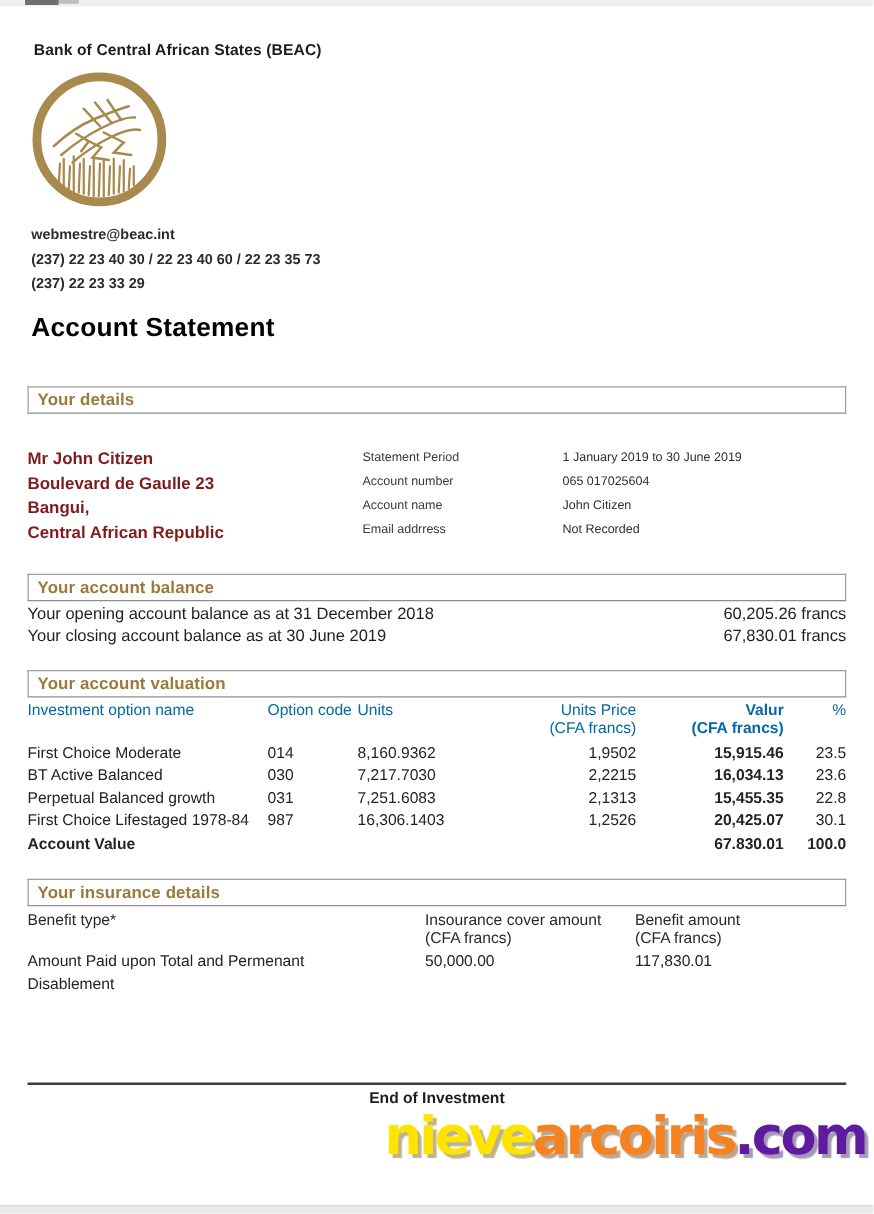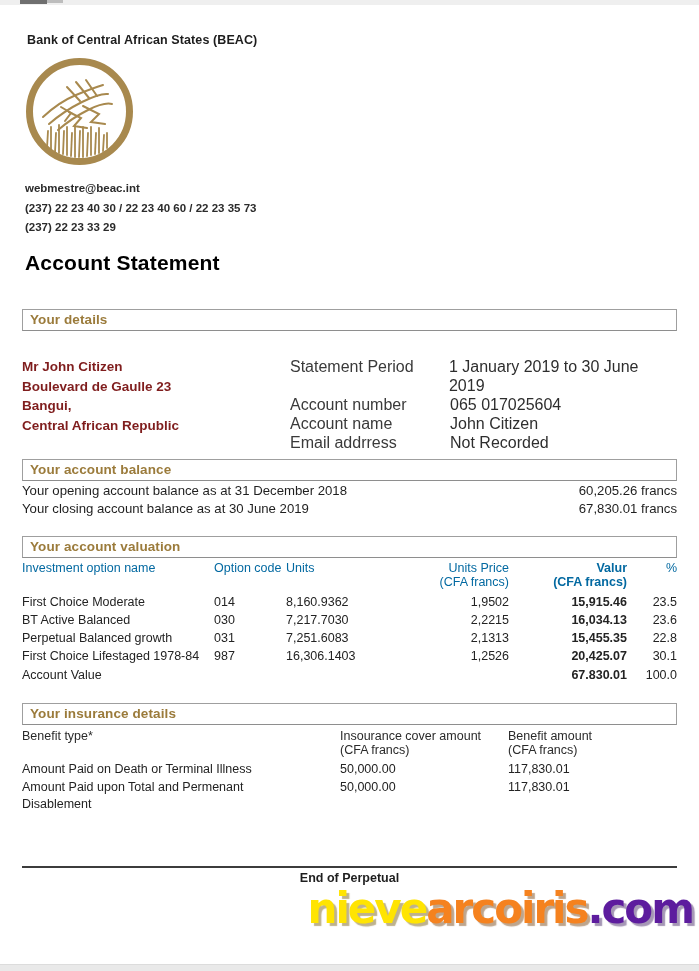--- a/index.html
+++ b/index.html
@@ -23,21 +23,21 @@
   .sec-details{top:309px;}
   .sec-balance{top:459px;}
   .sec-valuation{top:536px;}
   .sec-insurance{top:703px;}
   .heading-box{box-sizing:border-box;border:1px solid #9f9f9f;border-bottom-color:#8e8e8e;height:22px;padding:2px 7px 0 7px;
     font-size:13.5px;font-weight:700;color:#9b7b3b;letter-spacing:.1px;background:#fff;}
 
   
   .details-content{display:flex;margin-top:26px;}
   .customer{width:268px;font-size:13.5px;font-weight:700;color:#7f1d1d;line-height:19.5px;}
-  .fields{flex:1;font-size:16px;color:#333;}
+  .fields{flex:1;font-size:10px;color:#333;}
   .field-row{display:flex;line-height:19px;}
   .field-label{width:160px;color:#3a3a3a;}
   .field-value{color:#2e2e2e;}
 
   
   .balance-rows{margin-top:1px;font-size:13.2px;color:#1f1f1f;}
   .balance-row{display:flex;justify-content:space-between;line-height:17.5px;}
 
   
   table{border-collapse:collapse;width:655px;table-layout:fixed;}
@@ -47,21 +47,21 @@
   .val-table thead td{padding-bottom:4px;}
   .val-table tbody td{line-height:18px;}
   .c-name{width:192px;}
   .c-code{width:72px;}
   .c-units{width:105px;}
   .c-price{width:118px;text-align:right;}
   .c-value{width:118px;text-align:right;}
   .c-pct{width:50px;text-align:right;}
   .val-table .c-value{font-weight:600;}
   .wrap-name{max-width:186px;}
-  .total-row td{padding-top:1px;}
+  .total-row td{padding-top:1px;font-weight:bold;}
   .total-value{font-weight:700;}
 
   .ins-table{margin-top:4px;}
   .ins-table .h{line-height:14px;color:#2a2a2a;}
   .ins-table thead td{padding-bottom:4px;}
   .ins-table tbody td{line-height:17.5px;}
   .i-benefit{width:318px;}
   .i-benefit div{max-width:270px;}
   .i-cover{width:168px;}
   .i-amount{width:169px;}
@@ -265,37 +265,30 @@
           </td>
           <td class="i-amount">
             <div class="h">Benefit amount</div>
             <div class="h">(CFA francs)</div>
           </td>
         </tr>
       </thead>
       <tbody>
         <tr>
           <td class="i-benefit">
-              <div>Amount Paid on Death or Terminal Illness</div>
+              <div>Amount Paid upon Total and Permenant Disablement</div>
             </td>
           <td class="i-cover">50,000.00</td>
           <td class="i-amount">117,830.01</td>
         </tr>
-        <tr>
-          <td class="i-benefit">
-              <div>Amount Paid upon Total and Permenant Disablement</div>
-            </td>
-          <td class="i-cover">50,000.00</td>
-          <td class="i-amount">117,830.01</td>
-        </tr>
       </tbody>
     </table>
   </div>
 
   <div class="footer-rule"></div>
-  <div class="end-text">End of Perpetual</div>
+  <div class="end-text">End of Investment</div>
 
   <div class="watermark">
     <span class="wm1" style="color: rgb(255, 228, 2);">nieve</span><span class="wm2" style="color: rgb(245, 130, 31);">arcoiris</span><span class="wm3" style="color: rgb(93, 28, 158);">.com</span>
   </div>
 
   <div class="bottom-strip"></div>
 </div>
 
 </body></html>

